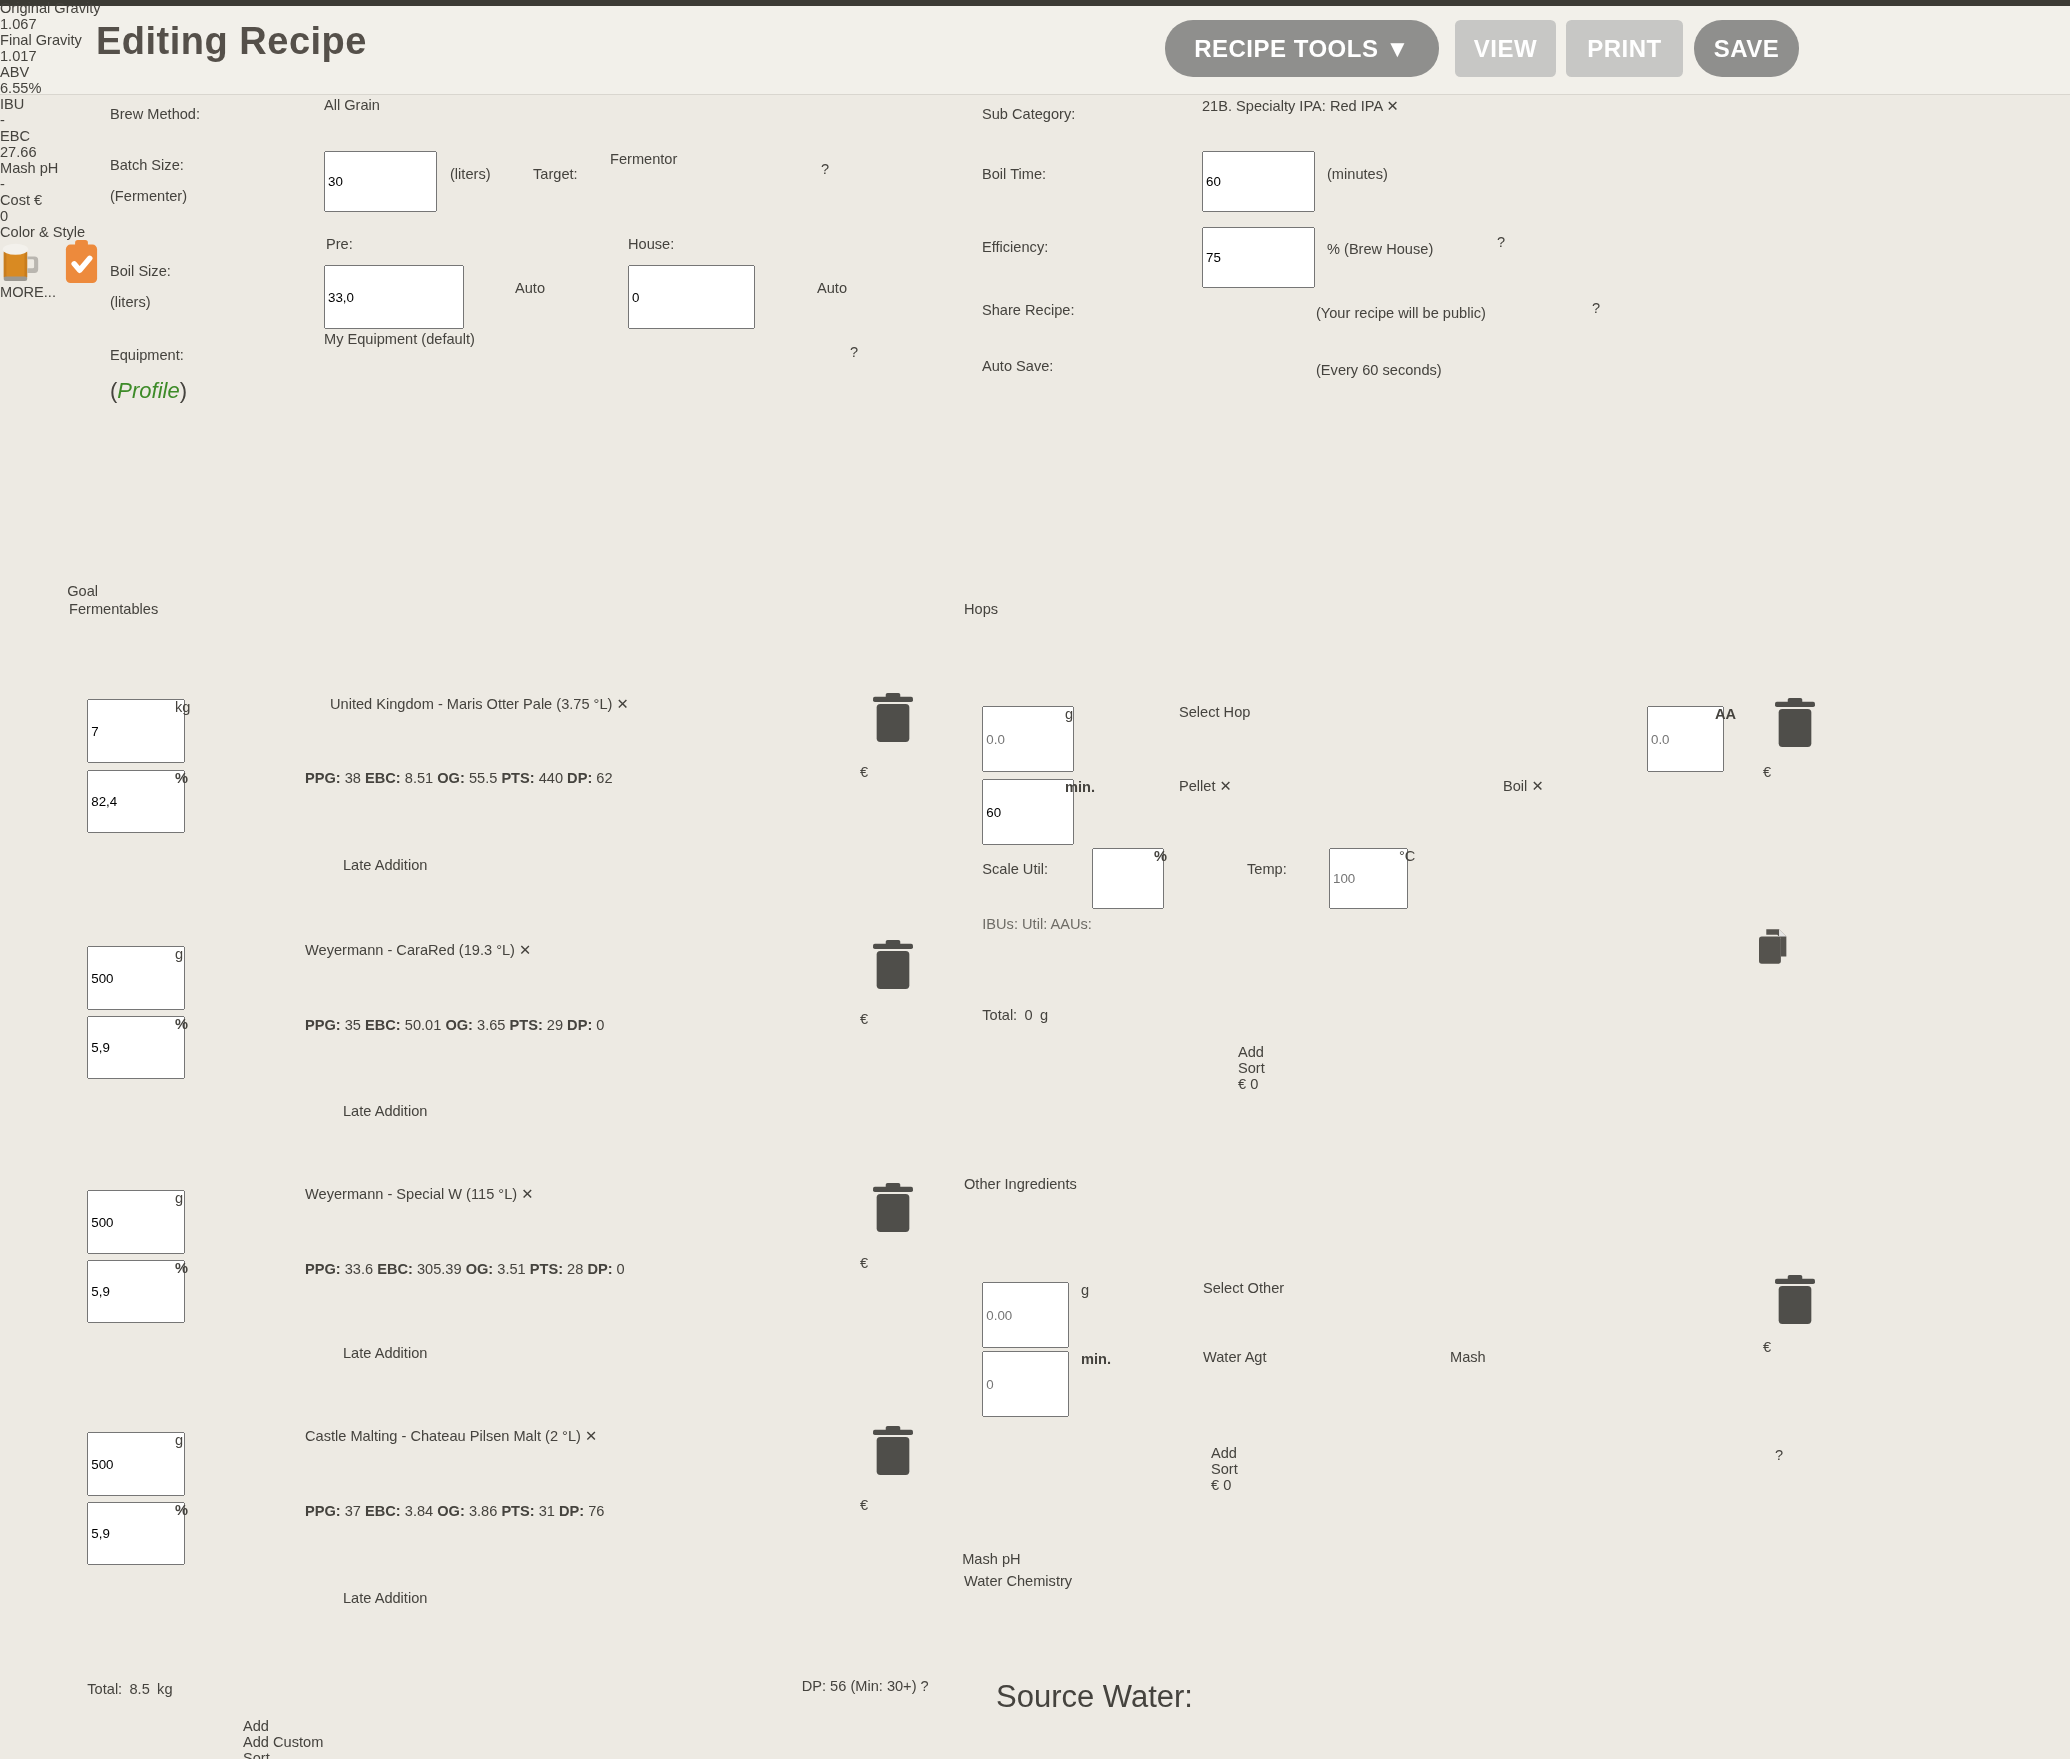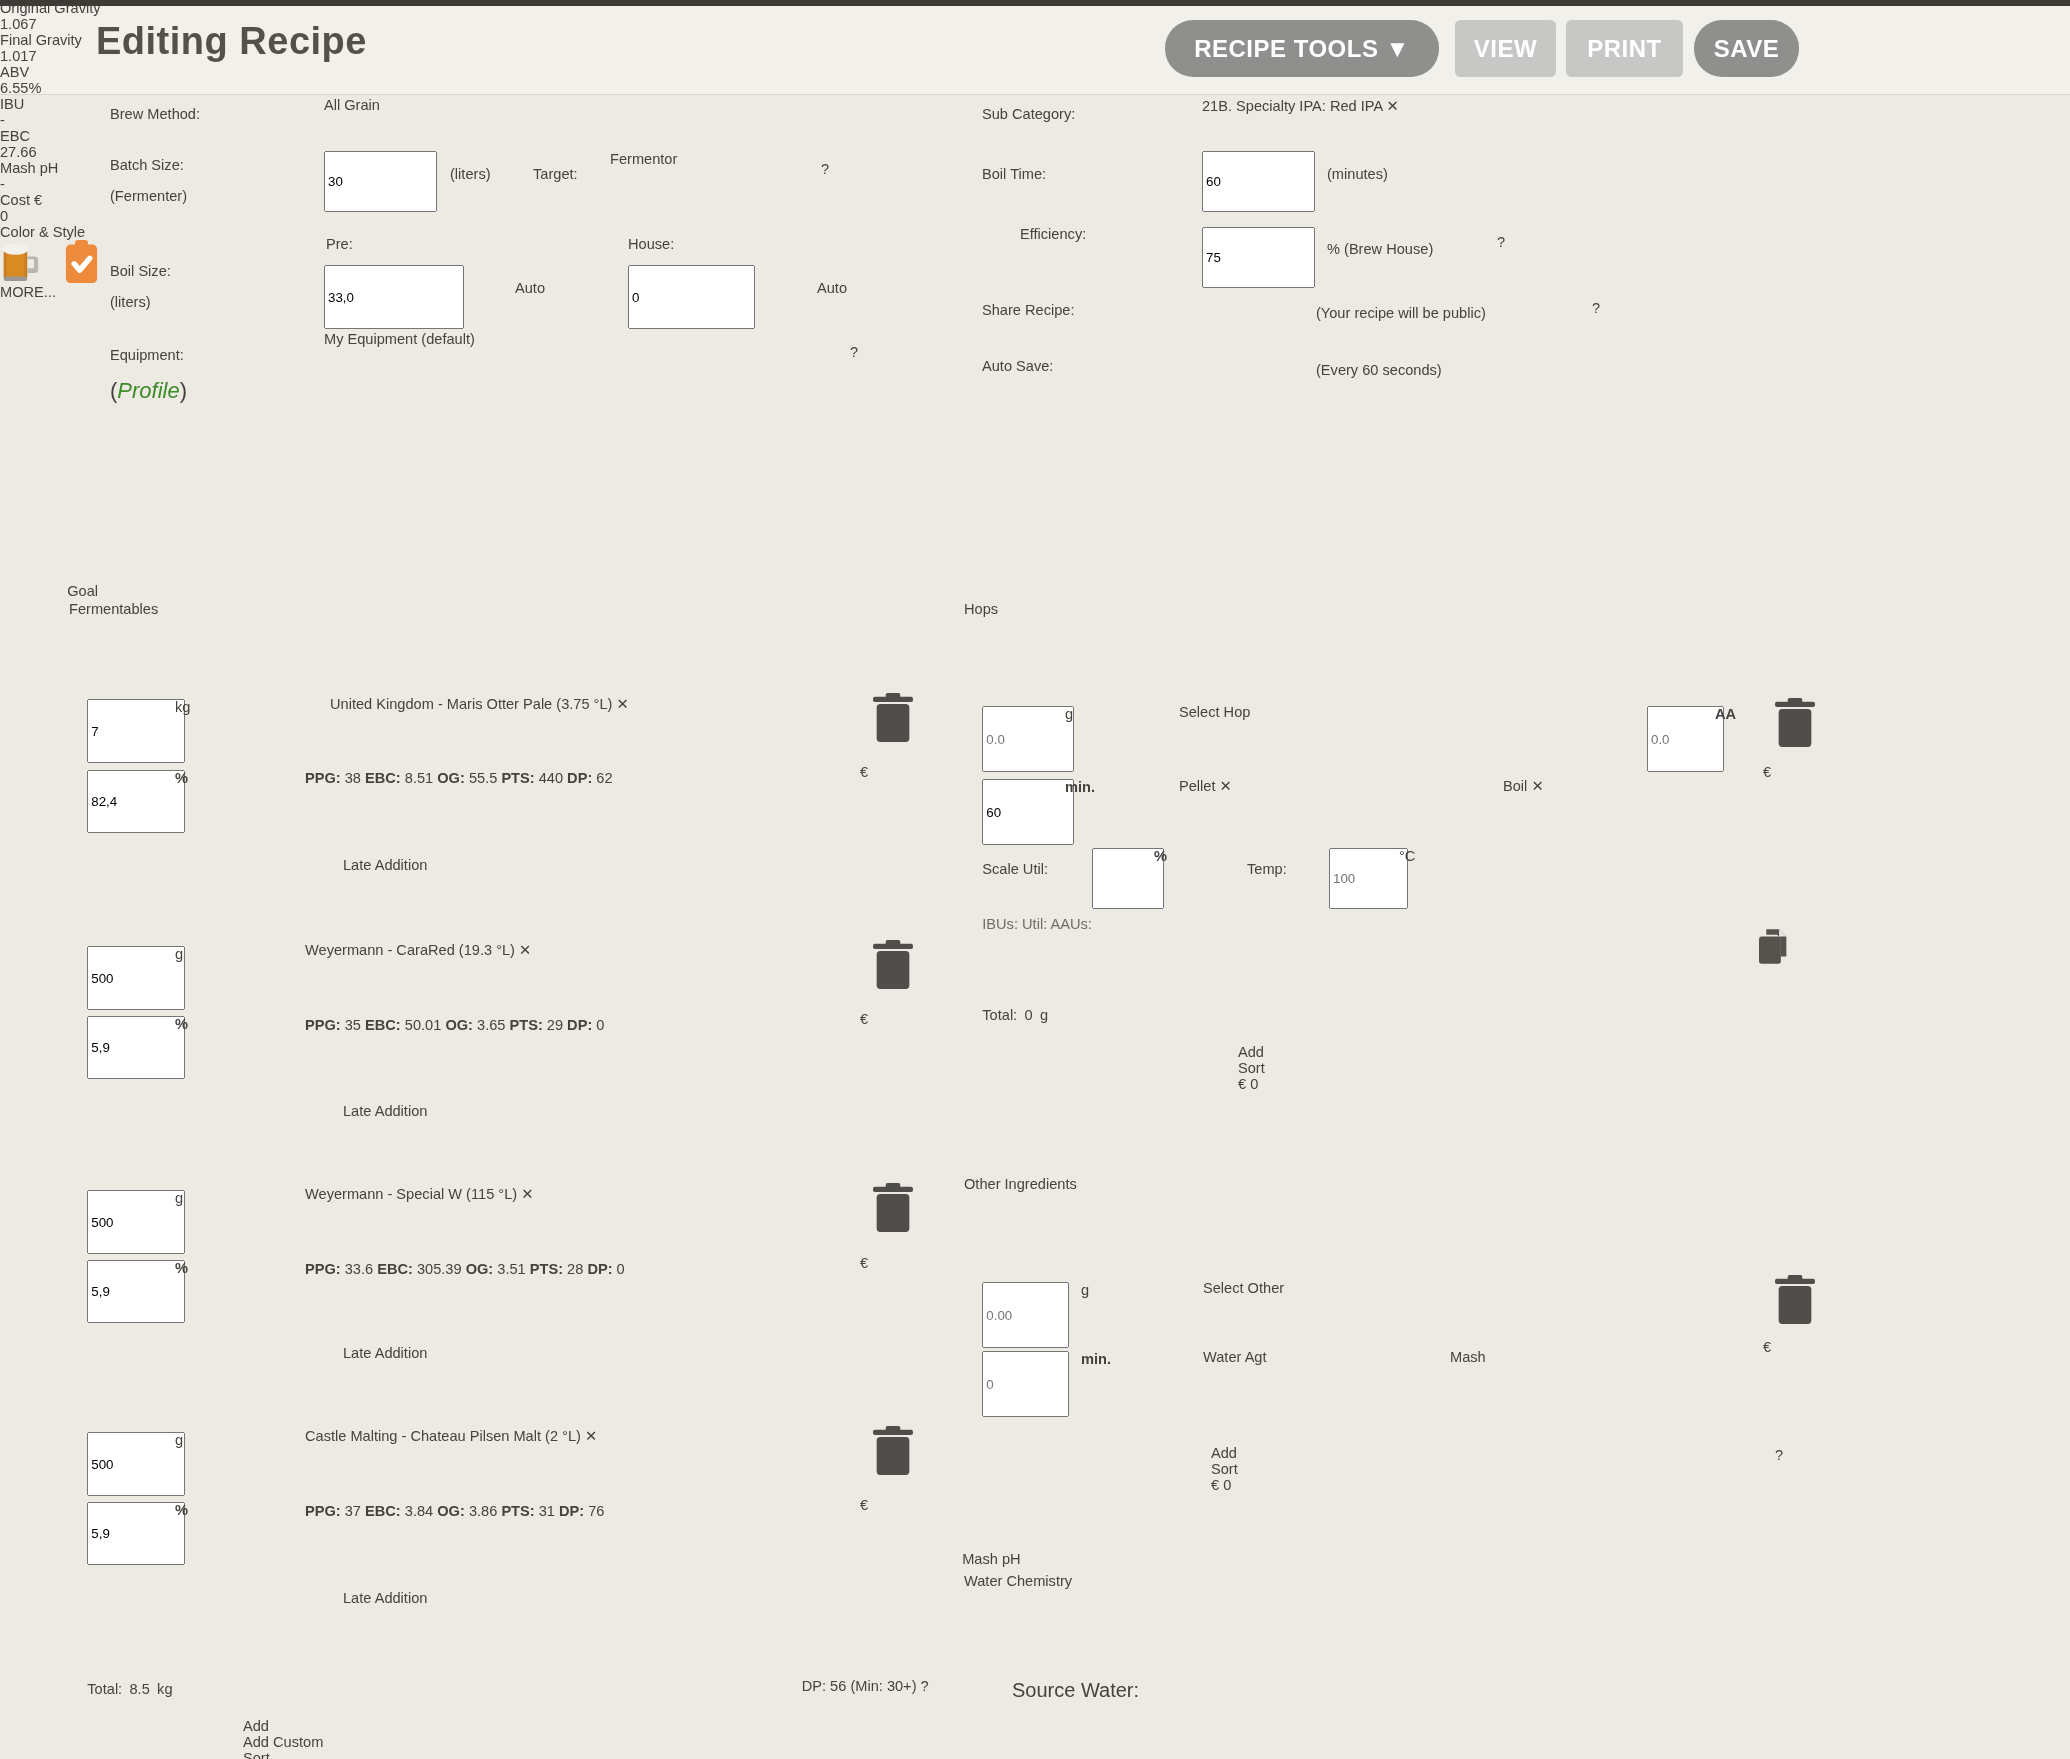--- a/index.html
+++ b/index.html
@@ -147,21 +147,21 @@
 <div class="abs selbox" style="left:1202px;top:97px;width:508px;height:55px;">
   <span class="txt">21B. Specialty IPA: Red IPA</span>
   <span class="xmark" style="right:64px;">✕</span>
   <span class="caret"></span>
 </div>
 
 <div class="abs lbl" style="left:982px;top:166px;">Boil Time:</div>
 <input class="abs fld" style="left: 1202px; top: 151px; width: 105px; height: 55px;" value="60">
 <div class="abs note" style="left:1327px;top:166px;">(minutes)</div>
 
-<div class="abs lbl" style="left:982px;top:226px;margin-left:38px;">Efficiency:</div>
+<div class="abs lbl" style="left:982px;top:239px;">Efficiency:</div>
 <input class="abs fld" style="left: 1202px; top: 227px; width: 105px; height: 55px;" value="75">
 <div class="abs note" style="left:1327px;top:241px;">% (Brew House)</div>
 <div class="abs helpq" style="left:1497px;top:234px;">?</div>
 
 <div class="abs lbl" style="left:982px;top:302px;">Share Recipe:</div>
 <div class="abs toggle on" style="left:1204px;top:294px;"><span class="knob"></span></div>
 <div class="abs note" style="left:1316px;top:305px;">(Your recipe will be public)</div>
 <div class="abs helpq" style="left:1592px;top:300px;">?</div>
 
 <div class="abs lbl" style="left:982px;top:358px;">Auto Save:</div>
@@ -470,19 +470,19 @@
 
 <div class="abs panel" style="left:964px;top:1553px;width:861px;height:274px;">
   <div class="abs tag" style="left:-1.8px;top:-1.8px;width:121px;height:55px;">Mash pH</div>
   <div class="abs ptitle" style="left:0;top:20px;width:100%;">Water Chemistry</div>
   <div class="abs hamburger" style="left:802px;top:20px;">
       <div></div>
       <div></div>
       <div></div>
     </div>
   <div class="abs phead" style="left:0;top:88px;width:100%;"></div>
-  <div class="abs lbl" style="left:32px;top:126px;font-size:20px;margin-left:16px;">Source Water:</div>
+  <div class="abs lbl" style="left:32px;top:126px;font-size:31px;">Source Water:</div>
   <div class="abs selbox" style="left:32px;top:164px;width:745px;height:68px;">
     <span class="txt"></span>
     <span class="caret" style="right:25.6px;"></span>
   </div>
 </div>
 
 
 </body></html>

